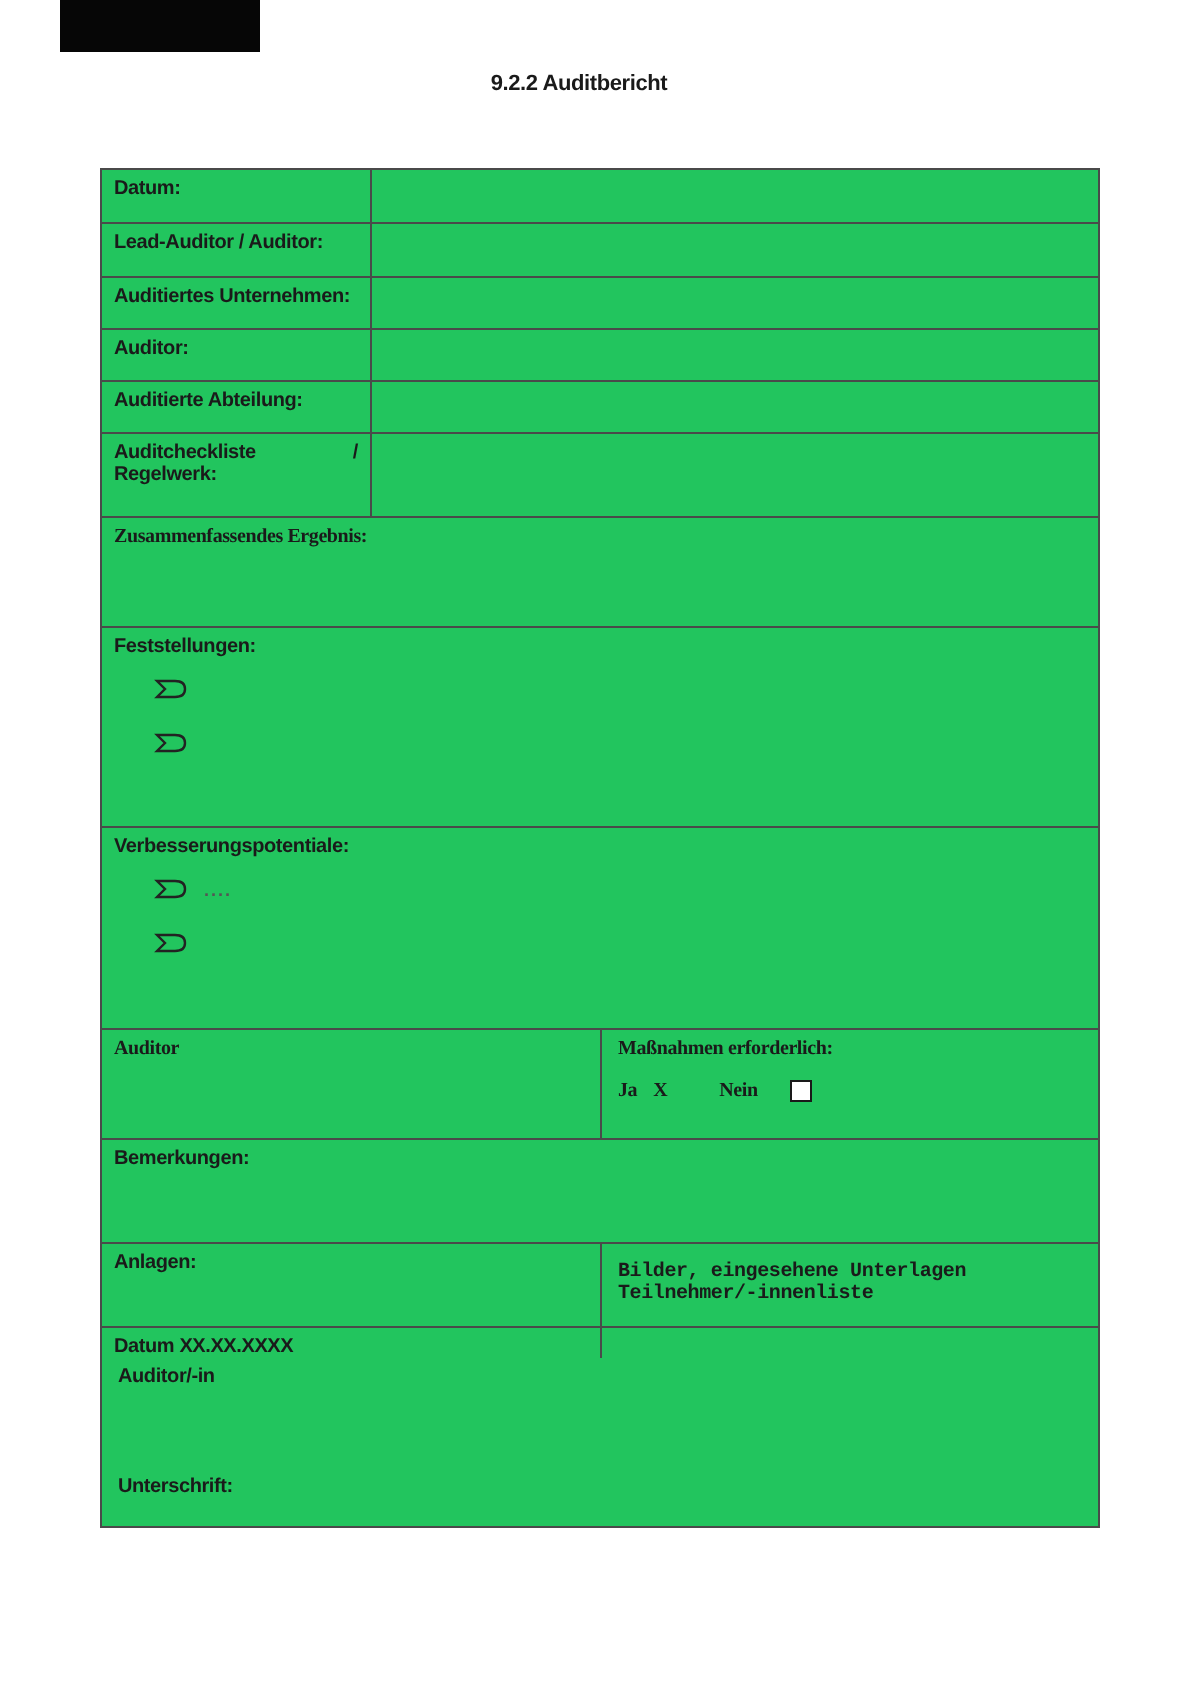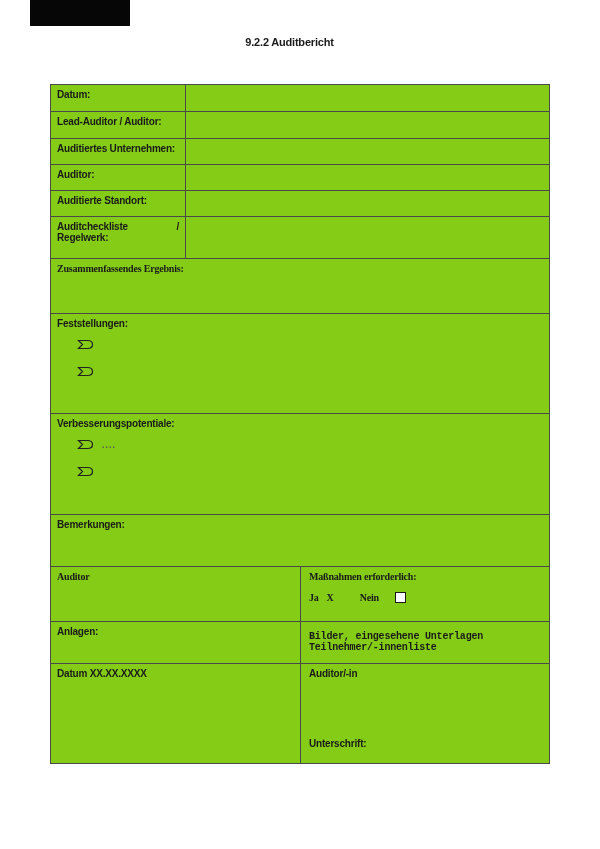--- a/index.html
+++ b/index.html
@@ -19,21 +19,21 @@
     background:#060606;
   }
   .doc-title{
     position:absolute;top:36px;left:0;width:100%;
     text-align:center;font-size:11px;
   }
   .audit-table{
     position:absolute;left:50px;top:84px;width:500px;
     border:1.6px solid #4a4a4a;
     box-sizing:border-box;
-    background:#84cc16;
+    background:#22c55e;
   }
   .row{box-sizing:border-box;border-top:1.4px solid #4a4a4a;display:flex;}
   .row.first{border-top:none;}
   .kv-label{
     width:135px;box-sizing:border-box;
     border-right:1.4px solid #4a4a4a;
     padding:4px 0 0 6px;
     white-space:nowrap;
   }
   .kv-value{flex:1;}
@@ -53,21 +53,21 @@
   .janein-line .gap{width:18px;}
   .checkbox{
     display:inline-block;width:11px;height:11px;
     border:1.6px solid #1a1a1a;box-sizing:border-box;
     background:#fff;
   }
   .sig-cell{display:flex;flex-direction:column;justify-content:space-between;
     padding-bottom:14px;}
   
   .h26{height:26px;} .h27{height:27px;} .h42{height:42px;} .h55{height:55px;font-family:Liberation Serif, serif;}
-  .h52{height:52px;} .h100{height:100px;} .h101{height:101px;} .h103{height:100px;}
+  .h52{height:52px;} .h100{height:100px;} .h101{height:101px;} .h103{height:100px;flex-direction:column;}
   .mt10{margin-top:10px;} .mt16{margin-top:16px;}
 </style>
 </head>
 <body>
 
 <div class="page">
 
   <div class="logo-box"></div>
 
   <div class="doc-title">9.2.2 Auditbericht</div>
@@ -84,21 +84,21 @@
     </div>
     <div class="row h26">
       <div class="kv-label">Auditiertes Unternehmen:</div>
       <div class="kv-value"></div>
     </div>
     <div class="row h26">
       <div class="kv-label">Auditor:</div>
       <div class="kv-value"></div>
     </div>
     <div class="row h26">
-      <div class="kv-label">Auditierte Standort:</div>
+      <div class="kv-label">Auditierte Abteilung:</div>
       <div class="kv-value"></div>
     </div>
     <div class="row h42">
       <div class="kv-label">
         <div class="slashline">
           <span>Auditcheckliste</span>
           <span>/</span>
         </div>
         <div>
           <span>Regelwerk:</span>
@@ -147,46 +147,46 @@
           <span class="bullet-text">....</span>
         </div>
         <div class="bullet-line mt16">
           <span class="bullet-icon">
             <svg width="17" height="11" viewBox="0 0 17 11">
                 <path d="M1.5 1.5 H10.5 Q15.5 1.5 15.5 5.5 Q15.5 9.5 10.5 9.5 H1.5 L5.5 5.5 Z" fill="none" stroke="#222222" stroke-width="1.2"></path>
               </svg>
           </span>
           <span class="bullet-text"></span>
         </div>
-      </div>
-    </div>
-
-    <div class="row h52">
-      <div class="section" style="width:100%;">
-        <span>Bemerkungen:</span>
       </div>
     </div>
 
     <div class="row h55">
       <div class="f-left">
         <span>Auditor</span>
       </div>
       <div class="f-right">
         <div>Maßnahmen erforderlich:</div>
         <div class="janein-line">
           <span class="lbl">Ja</span>
           <span class="lbl">X</span>
           <span class="gap"></span>
           <span class="lbl">Nein</span>
           <span class="gap" style="width:8px;"></span>
           <span class="checkbox"></span>
         </div>
       </div>
     </div>
 
+    <div class="row h52">
+      <div class="section" style="width:100%;">
+        <span>Bemerkungen:</span>
+      </div>
+    </div>
+
     <div class="row h42">
       <div class="f-left">
         <span>Anlagen:</span>
       </div>
       <div class="f-right" style="padding-top:9px;font-family:Liberation Mono, monospace;">
         <span>Bilder, eingesehene Unterlagen Teilnehmer/-innenliste</span>
       </div>
     </div>
 
     <div class="row h103">

